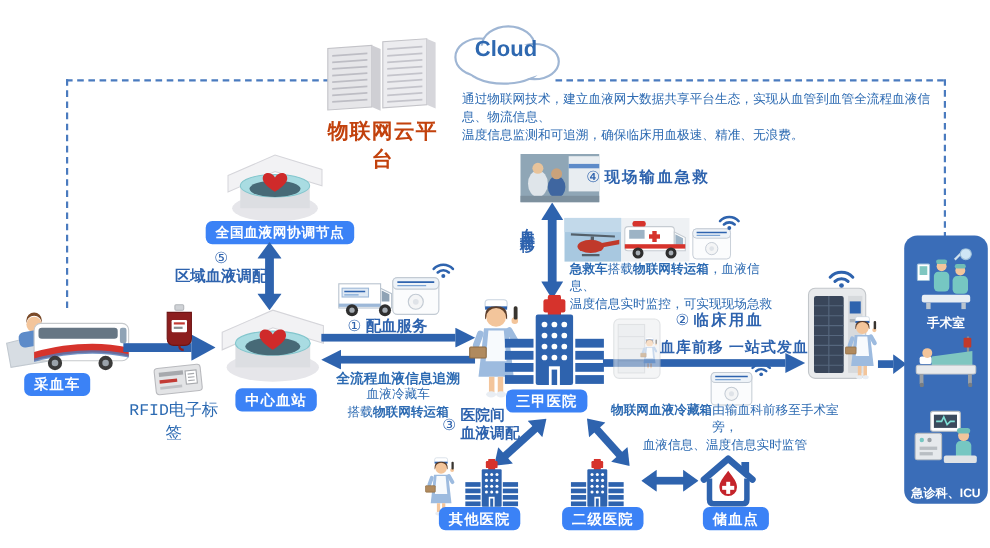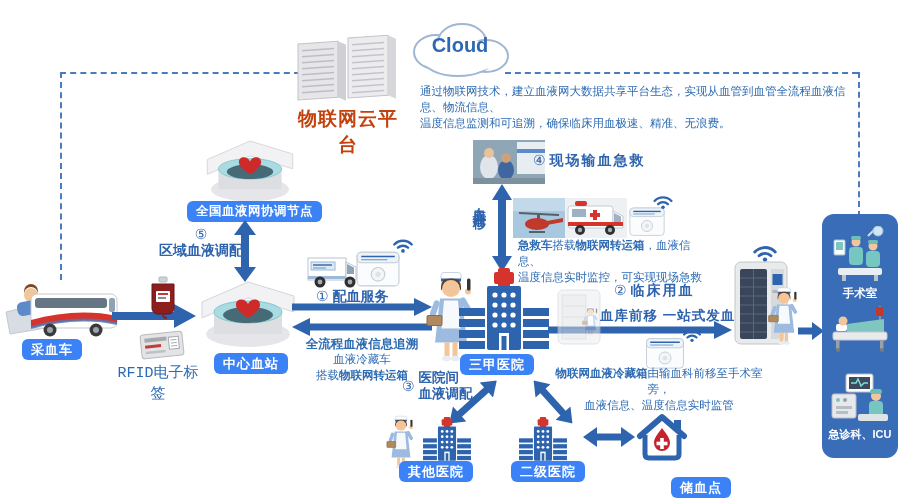--- a/index.html
+++ b/index.html
@@ -459,21 +459,21 @@
       <circle cx="8" cy="28" r="2" fill="#76c7c2"></circle>
         <circle cx="15" cy="28" r="2" fill="#9aa0a6"></circle>
       <rect x="6" y="34" width="16" height="3" fill="#b9bec3"></rect>
         <rect x="6" y="39" width="12" height="3" fill="#b9bec3"></rect>
       <circle cx="46" cy="24" r="5" fill="#f3c59b"></circle>
         <rect x="40" y="17" width="12" height="5" rx="2.5" fill="#6fbdb7"></rect>
       <rect x="39" y="29" width="14" height="18" rx="4" fill="#76c7c2"></rect>
       <rect x="28" y="42" width="30" height="7" rx="2" fill="#dfe3e6"></rect>
     </svg>
   </div>
-  <div class="plabel" style="left:822px;top:427px;width:76px;font-size:11px;">急诊科、ICU</div>
+  <div class="plabel" style="left:822px;top:441px;width:76px;font-size:11px;">急诊科、ICU</div>
 
   <svg class="abs" style="left:383px;top:415px;" width="36" height="56">
       <use href="#sym-nurse"></use>
     </svg>
   <svg class="abs" style="left:414px;top:417px;" width="66" height="49">
       <use href="#sym-hospital"></use>
     </svg>
   <div class="chip" style="left:399px;top:461px;">其他医院</div>
 
   <svg class="abs" style="left:510px;top:417px;" width="66" height="49">
@@ -488,17 +488,17 @@
   </svg>
 
   <svg class="abs" style="left:633px;top:408px;" width="58" height="56" viewBox="0 0 58 56">
     <rect x="41" y="12" width="7" height="11" fill="#2e63ae"></rect>
     <path d="M7 28 L29 9 L51 28" stroke="#2e63ae" stroke-width="6" fill="none" stroke-linecap="round" stroke-linejoin="round"></path>
     <path d="M12 27 v19 q0 4 4 4 h26 q4 0 4 -4 v-19" stroke="#2e63ae" stroke-width="5" fill="#fff"></path>
     <path d="M29 20 c5 7 8 10 8 15 a8 8 0 1 1 -16 0 c0 -5 3 -8 8 -15 z" fill="#c4242b"></path>
     <rect x="27.2" y="30" width="3.6" height="11" fill="#fff"></rect>
     <rect x="23.5" y="33.7" width="11" height="3.6" fill="#fff"></rect>
   </svg>
-  <div class="chip" style="left:671px;top:461px;margin-top:16px;">储血点</div>
+  <div class="chip" style="left:639px;top:461px;">储血点</div>
 
   <div class="chip" style="left:460px;top:354px;">三甲医院</div>
 
 </div>
 
 </body></html>

